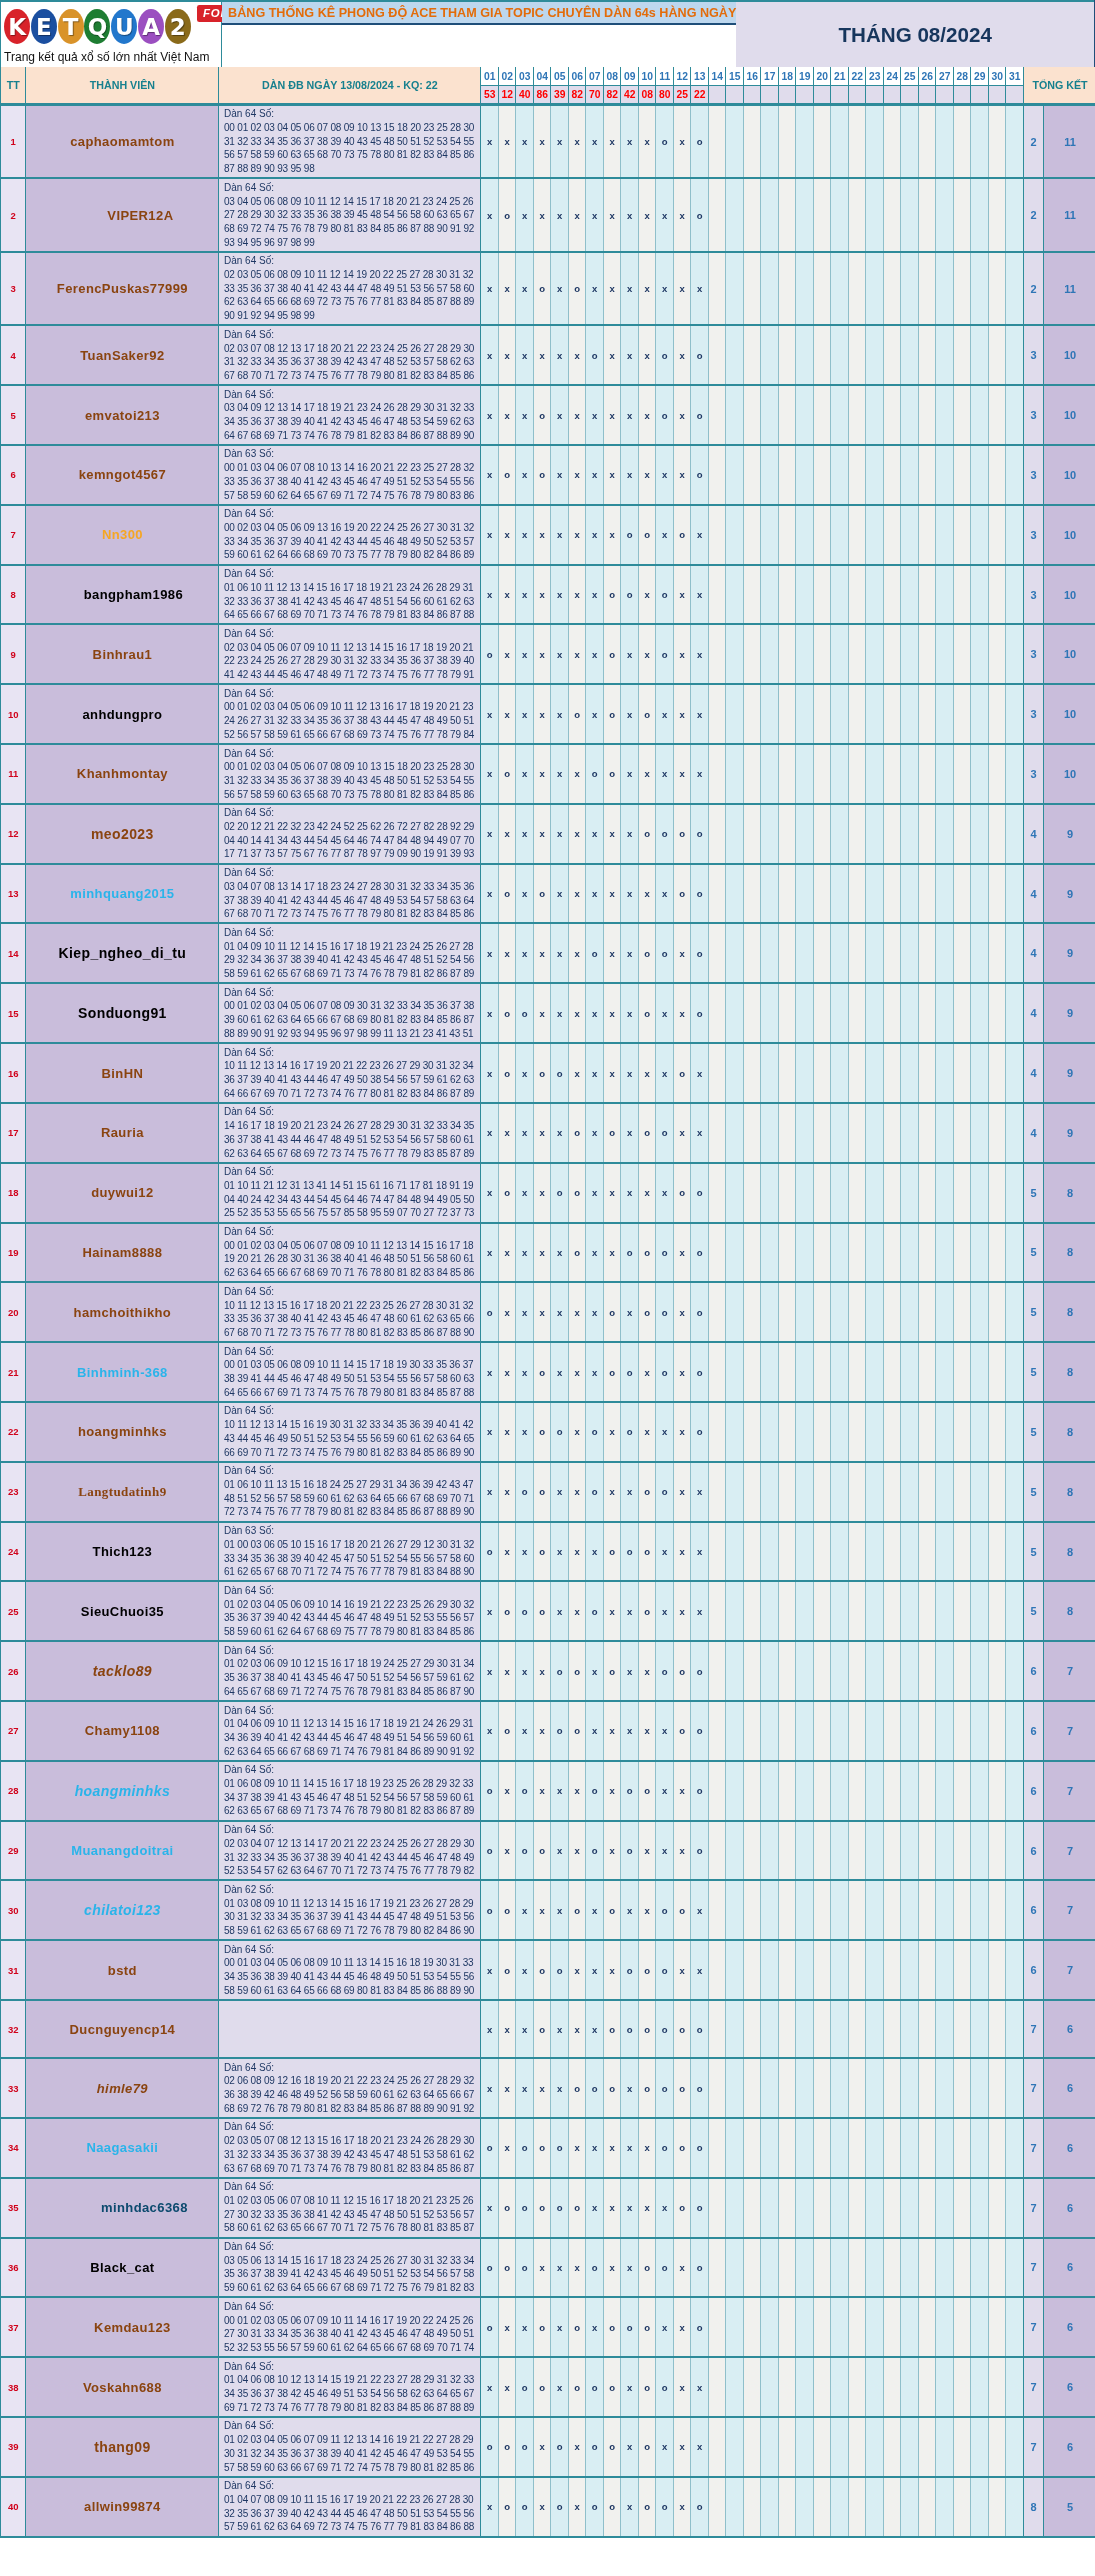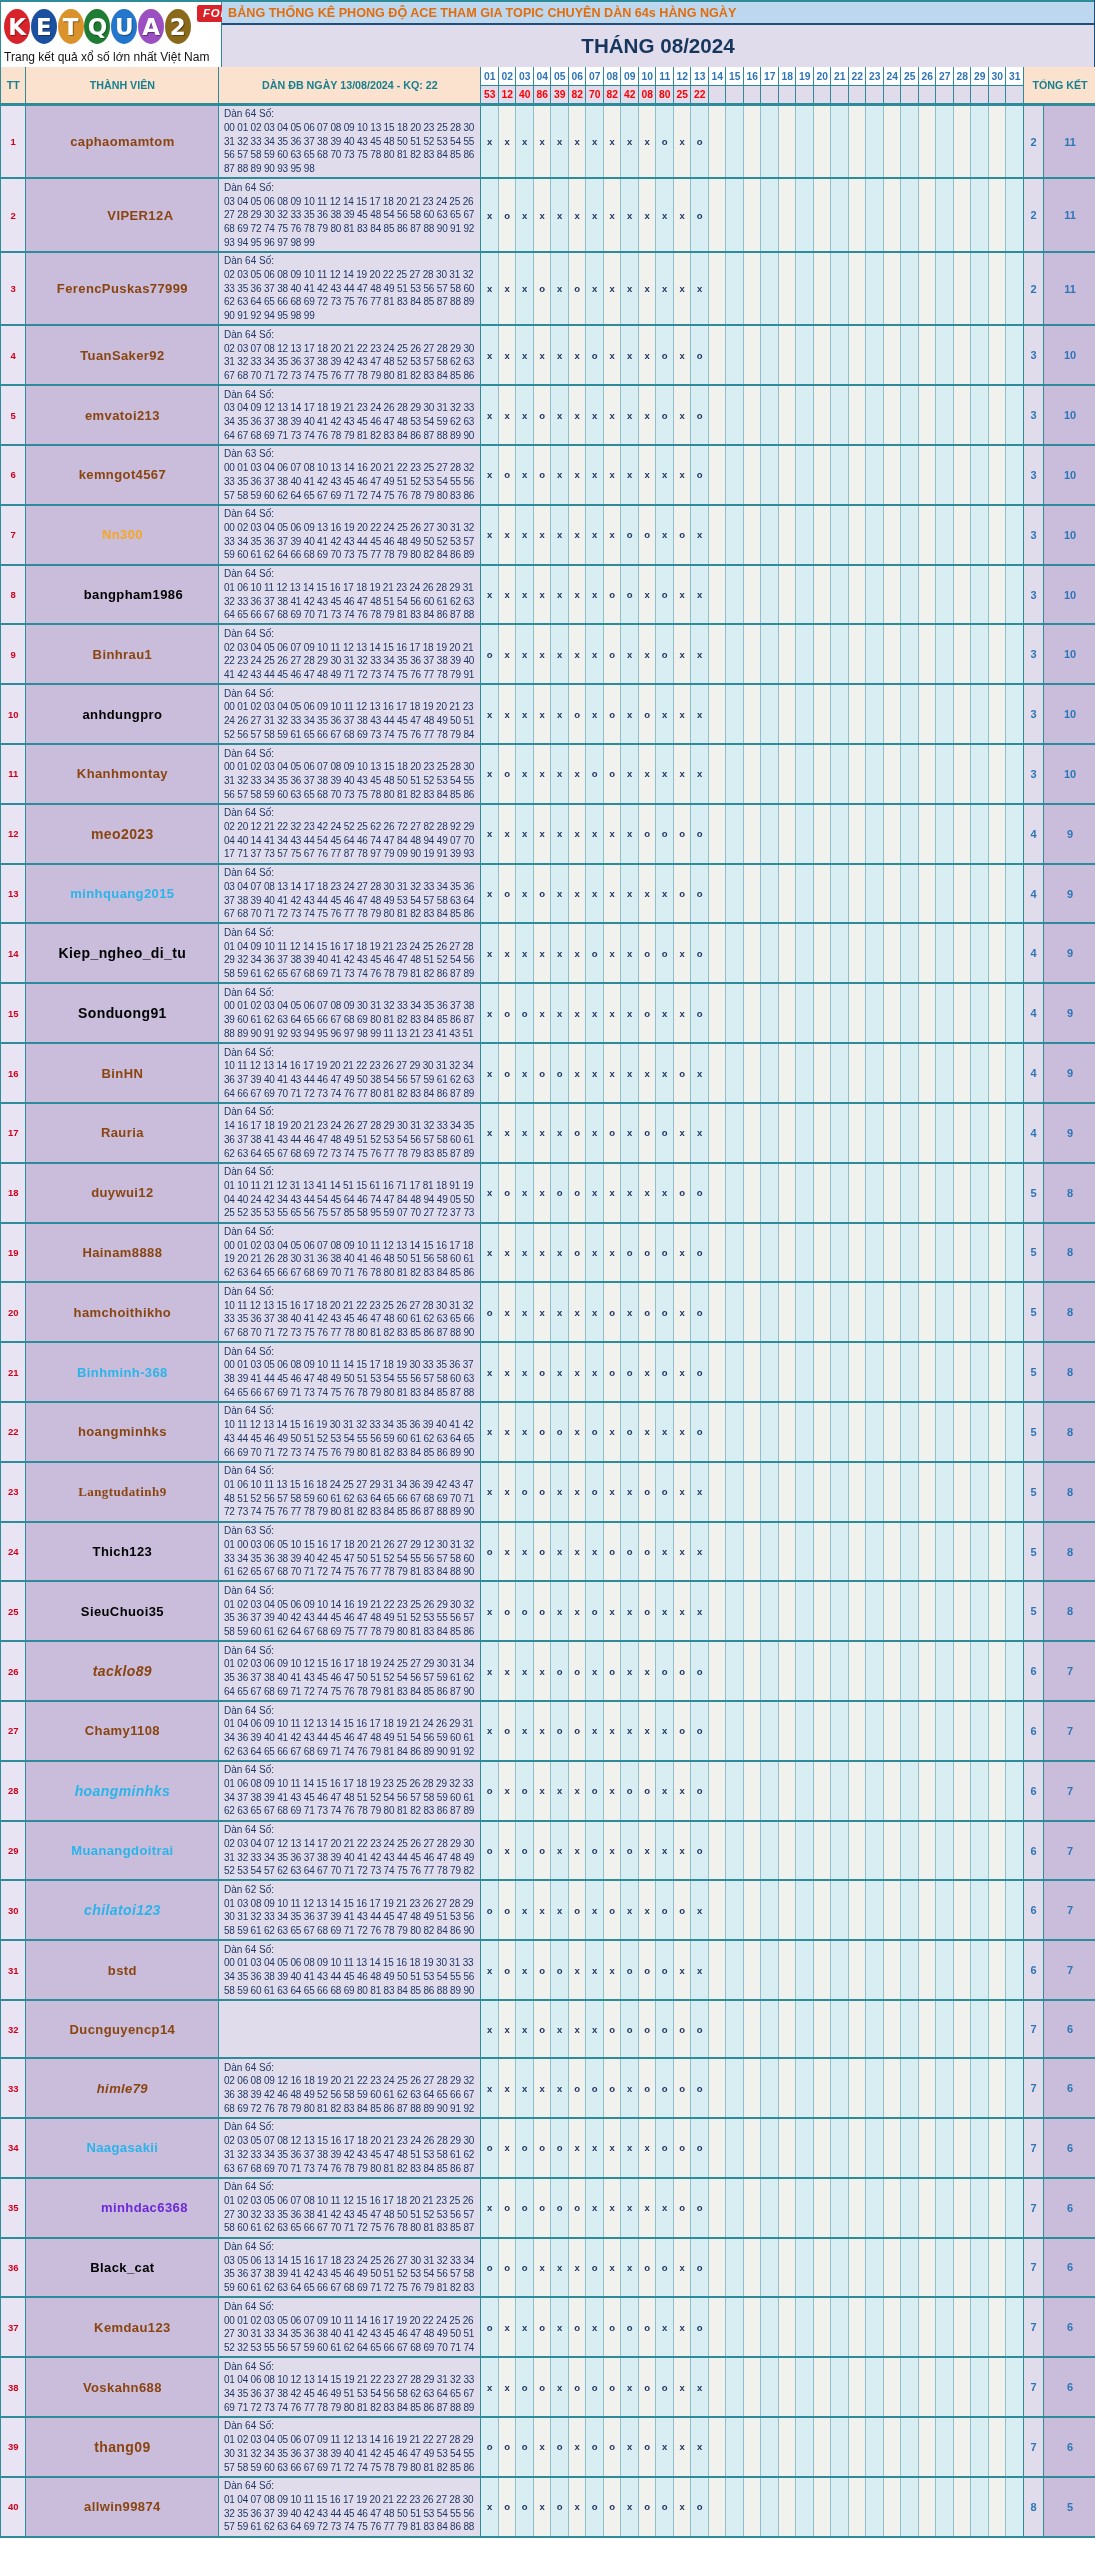--- a/index.html
+++ b/index.html
@@ -5,21 +5,21 @@
   html,body{margin:0;padding:0;background:#fff;}
   body{width:1095px;font-family:"Liberation Sans",sans-serif;-webkit-font-smoothing:antialiased;}
   .wrap{width:1095px;border-left:0.8px solid #2e8b9a;border-right:0.8px solid #1f4e79;box-sizing:border-box;}
   
   .top{display:flex;height:67px;border-top:2.3px solid #2e8b9a;box-sizing:border-box;}
   .brand{width:221px;background:#ffffff;border-right:1.5px solid #2e8b9a;box-sizing:border-box;display:flex;flex-direction:column;justify-content:flex-start;padding:1.5px 3.1px;}
   .logo-line{display:flex;align-items:center;gap:1.5px;height:46px;}
   .logo-letter{display:inline-flex;align-items:center;justify-content:center;width:26px;height:35px;border-radius:50%;color:#fff;font-weight:bold;font-size:23px;font-family:"DejaVu Sans",sans-serif;text-shadow:0.8px 0.8px 0.8px rgba(0,0,0,.4);}
   .forum-badge{margin-left:4.6px;background:#d8232a;color:#fff;font-style:italic;font-weight:bold;font-size:11.4px;padding:2.3px 6.1px;border-radius:2.3px;letter-spacing:0.8px;align-self:flex-start;margin-top:1.5px;}
   .tagline{font-size:12px;color:#111;white-space:nowrap;line-height:15.3px;}
-  .bands{flex:1;display:flex;flex-direction:column;}
+  .bands{flex:1;display:flex;}
   .band-title{height:23px;background:#bdd7ee;border-bottom:2.3px solid #1f4e79;box-sizing:border-box;display:flex;align-items:center;padding-left:6.1px;color:#e36c0a;font-weight:bold;font-size:12.6px;white-space:nowrap;}
   .band-month{flex:1;background:#e0dcec;display:flex;align-items:center;justify-content:center;color:#17365d;font-weight:bold;font-size:20.6px;font-family:"Liberation Sans",sans-serif;}
   
   .grid-row{display:grid;grid-template-columns:24.4px 193px 262px repeat(31,1fr) 20px 53px;width:1095px;box-sizing:border-box;}
   
   .thead{grid-template-rows:18.3px 17.5px;border-bottom:1.5px solid #2e8b9a;}
   .hcell{background:#fbe2cf;color:#17808e;font-weight:bold;display:flex;align-items:center;justify-content:center;font-size:10.7px;border-left:1.5px solid #2e8b9a;box-sizing:border-box;grid-row:1/3;}
   .hcell.first{border-left:none;}
   .day-h{grid-row:1;background:#ffffff;color:#2e75b6;font-weight:bold;font-size:10.3px;display:flex;align-items:center;justify-content:center;border-left:0.8px solid #2e8b9a;box-sizing:border-box;}
   .res-c{grid-row:2;background:#e0dcec;color:#ff0000;font-weight:bold;font-size:10.3px;display:flex;align-items:center;justify-content:center;border-left:0.8px solid #2e8b9a;border-top:0.8px solid #2e8b9a;box-sizing:border-box;}
@@ -1664,21 +1664,21 @@
         <div class="mark-cell c-even"></div>
         <div class="mark-cell c-odd"></div>
         <div class="mark-cell c-even"></div>
         <div class="mark-cell c-odd"></div>
         <div class="tot-miss">7</div>
         <div class="tot-hit">6</div>
       </div>
       <div class="grid-row brow">
         <div class="tt-cell">35</div>
         <div class="member-cell">
-          <span class="member-name" style="color: #6d28d9; margin-left: 44px;">minhdac6368</span>
+          <span class="member-name" style="color: #0c4a6e; margin-left: 44px;">minhdac6368</span>
         </div>
         <div class="dan-cell">
           <div class="dan-label">Dàn 64 Số:</div>
           <div class="dan-line">01 02 03 05 06 07 08 10 11 12 15 16 17 18 20 21 23 25 26</div>
           <div class="dan-line">27 30 32 33 35 36 38 41 42 43 45 47 48 50 51 52 53 56 57</div>
           <div class="dan-line">58 60 61 62 63 65 66 67 70 71 72 75 76 78 80 81 83 85 87</div>
         </div>
         <div class="mark-cell c-odd d1">x</div>
         <div class="mark-cell c-even">o</div>
         <div class="mark-cell c-odd">o</div>

